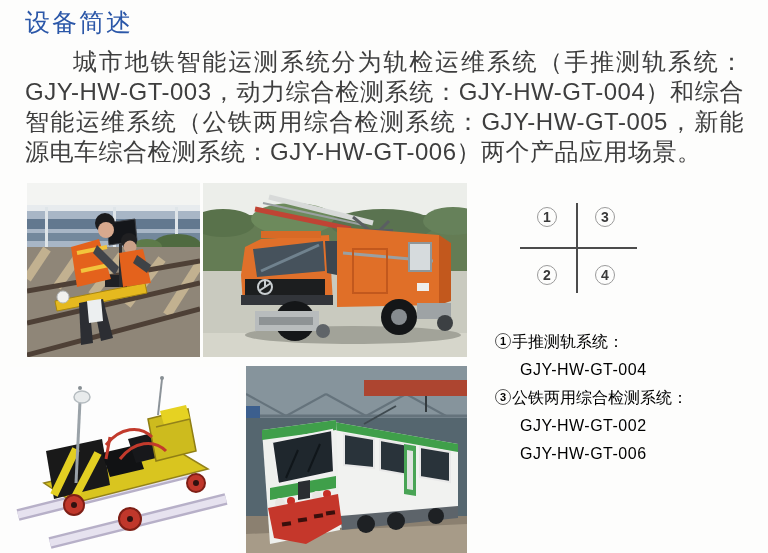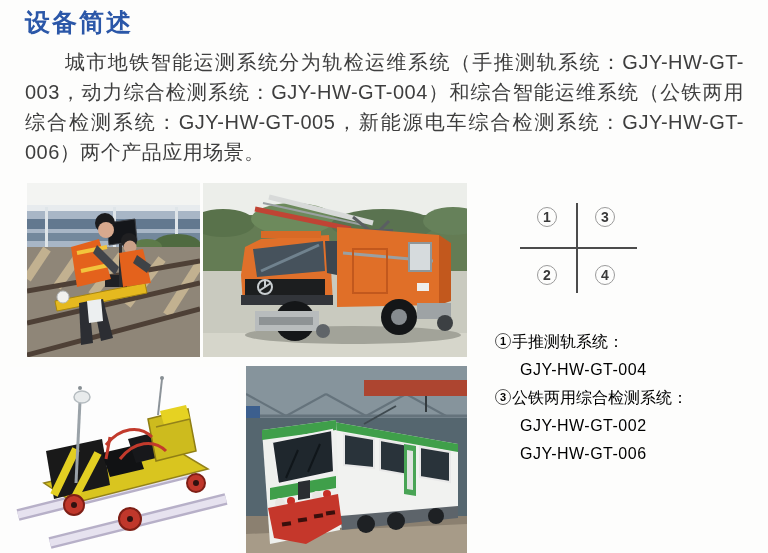--- a/index.html
+++ b/index.html
@@ -8,27 +8,27 @@
     font-family:"Liberation Sans","DejaVu Sans",sans-serif;
     background:#fdfdfc;
     position:relative;
     overflow:hidden;
     color:#3e3e3e;
   }
   .page { position:absolute; inset:0; }
 
   .page-title {
     position:absolute; left:25px; top:6px;
-    font-size:25px; font-weight:bold; letter-spacing:2px;
+    font-size:25px; font-weight:normal; letter-spacing:2px;
     color:#2b57a8;
   }
 
   .intro {
     position:absolute; left:25px; top:47px; width:719px;
-    font-size:20px; line-height:30px; font-weight:500;
+    font-size:24px; line-height:30px; font-weight:500;
     color:#3e3e3e; text-indent:2em; text-align:justify;
     letter-spacing:0.5px;
   }
 
   .photo { position:absolute; overflow:hidden; background:#fff; }
   .photo svg { display:block; width:100%; height:100%; }
   .photo1 { left:27px;  top:183px; width:173px; height:174px; }
   .photo2 { left:203px; top:183px; width:264px; height:174px; }
   .photo3 { left:10px;  top:367px; width:228px; height:186px; box-shadow:0 0 0 1px #efefee inset; }
   .photo4 { left:246px; top:366px; width:221px; height:187px; }

